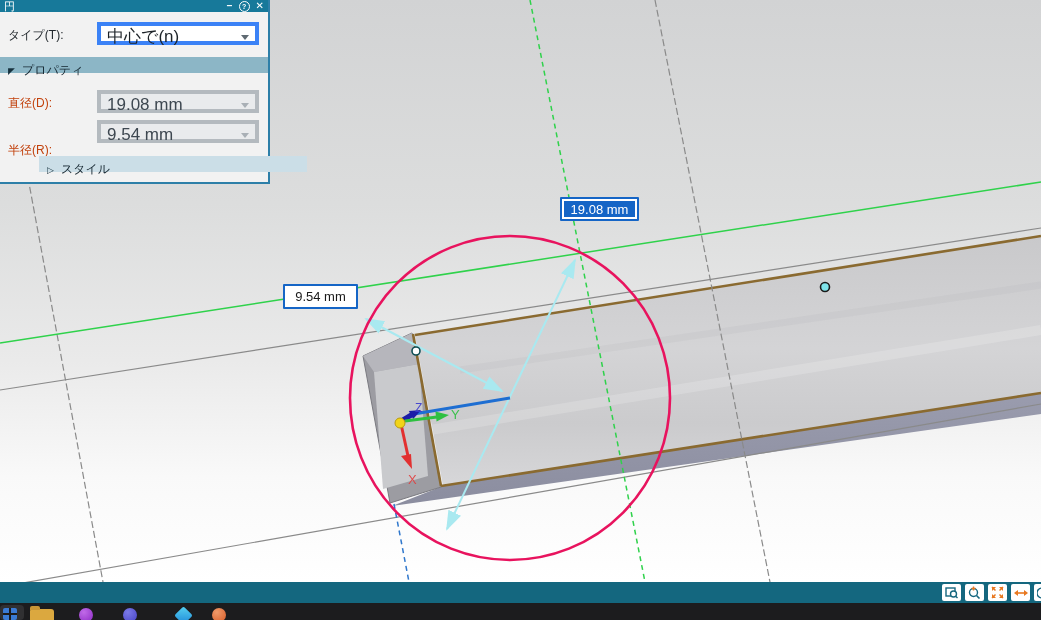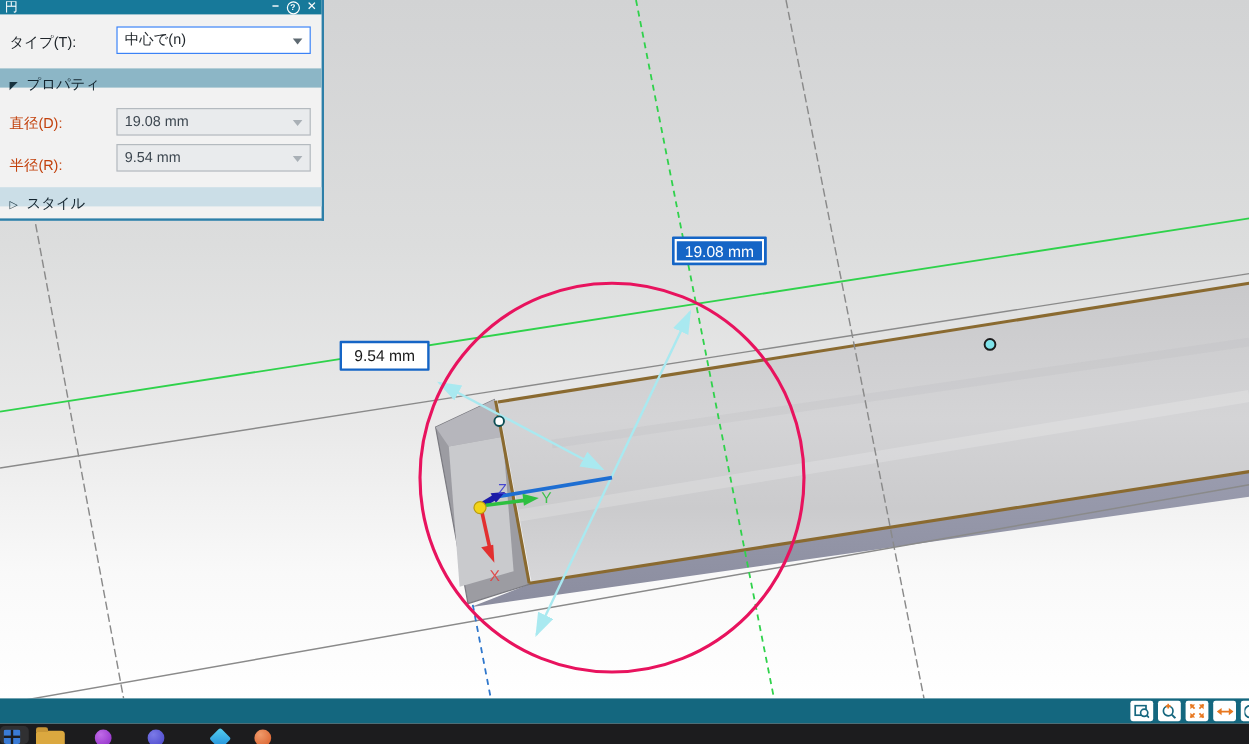--- a/index.html
+++ b/index.html
@@ -41,36 +41,36 @@
   #dialog-title{position:absolute;left:4px;top:1px;height:11px;overflow:hidden;}
   .tb-btns{position:absolute;right:4px;top:0;display:flex;gap:6px;height:12px;align-items:center;}
   .tb-btn{color:#ffffff;font-size:10px;line-height:10px;cursor:default;font-weight:bold;}
   .tb-help{
     width:9px;height:9px;border:1px solid #fff;border-radius:50%;
     font-size:7px;text-align:center;line-height:9px;font-weight:bold;box-sizing:content-box;
   }
   .dlg-row-label{position:absolute;left:8px;font-size:12px;}
   .combo{
     position:absolute;left:97px;width:162px;height:23px;box-sizing:border-box;
-    border:1px solid #3b82f6;background:#ffffff;font-size:12px;line-height:21px;
+    border:4px solid #3b82f6;background:#ffffff;font-size:17px;line-height:21px;
     padding-left:6px;color:#1c2227;
   }
   .combo .chev{
     position:absolute;right:6px;top:9px;width:0;height:0;
     border-left:4px solid transparent;border-right:4px solid transparent;
     border-top:5px solid #5f6a72;
   }
   .combo.disabled{background:#e9ebed;border-color:#b4babf;color:#3d4750;}
   .combo.disabled .chev{border-top-color:#a9b0b6;}
   .section-band{
     position:absolute;left:0;width:100%;height:16px;line-height:26px;
     padding-left:8px;box-sizing:border-box;color:#13242e;
   }
   #band-properties{top:57px;background:#8cb6c6;}
-  #band-style{top:156px;background:#cbdee7;}
+  #band-style{top:156px;background:#cbdee7;margin-left:39px;}
   .band-marker{display:inline-block;width:14px;font-size:9px;color:#16313d;}
   .field-label{color:#c2410c;}
   
   #status-strip{
     position:absolute;left:0;top:582px;width:1041px;height:21px;background:#14677f;
   }
   #strip-tools{
     position:absolute;right:-12px;top:2px;display:flex;gap:4px;
   }
   .tool-btn{
@@ -193,21 +193,21 @@
   <div class="section-band" id="band-properties">
     <span class="band-marker">◤</span><span>プロパティ</span>
   </div>
 
   <span class="dlg-row-label field-label" style="top:95px;">直径(D):</span>
   <div class="combo disabled" style="top:90px;">
     <span>19.08 mm</span>
     <span class="chev"></span>
   </div>
 
-  <span class="dlg-row-label field-label" style="top:130px;">半径(R):</span>
+  <span class="dlg-row-label field-label" style="top:142px;">半径(R):</span>
   <div class="combo disabled" style="top:120px;">
     <span>9.54 mm</span>
     <span class="chev"></span>
   </div>
 
   <div class="section-band" id="band-style">
     <span class="band-marker">▷</span><span>スタイル</span>
   </div>
 </div>
 

